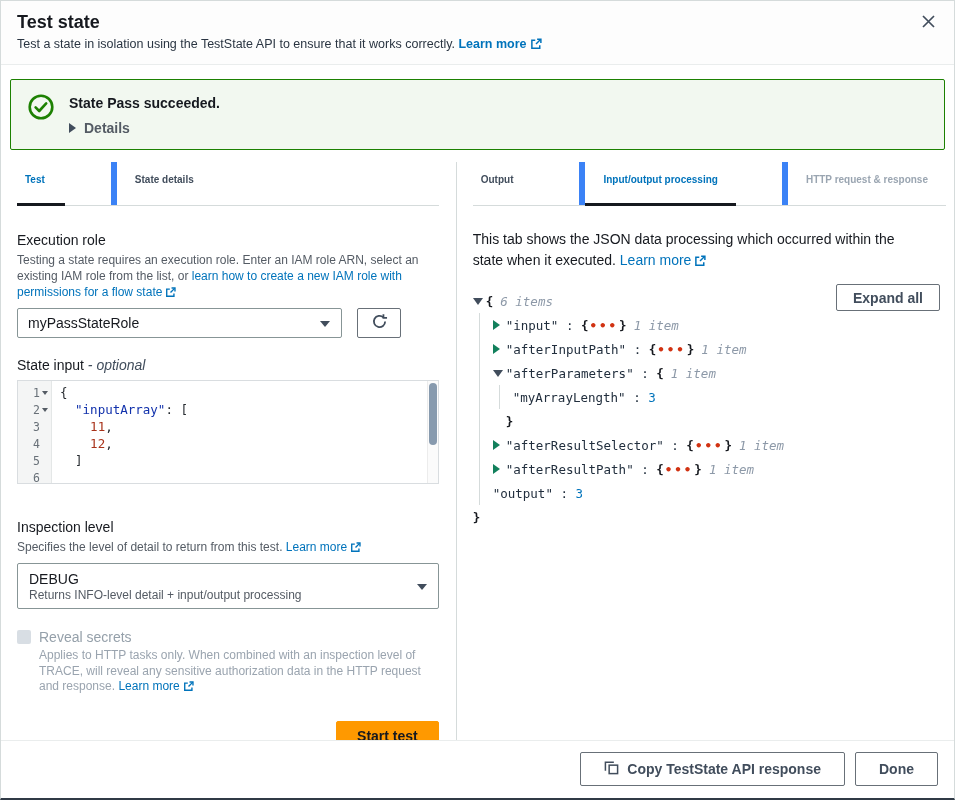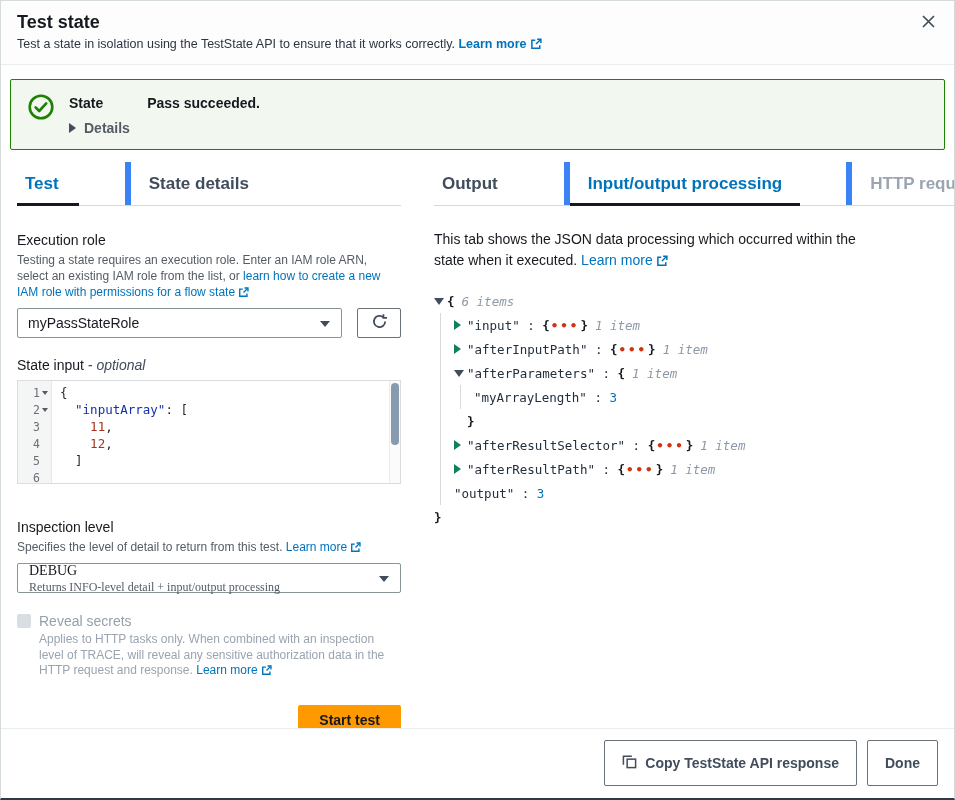--- a/index.html
+++ b/index.html
@@ -16,32 +16,32 @@
   .hdr h1{font-size:18px;line-height:24px;margin:0;font-weight:700;color:#16191f;}
   .close-btn{background:none;border:none;padding:2px;cursor:pointer;margin-top:2px;}
   .hdr-sub{margin:2px 0 0 0;font-size:12.5px;line-height:16px;color:#2a3542;}
   a.lnk{color:#0073bb;text-decoration:none;font-weight:700;cursor:pointer;}
   a.lnk.normal{font-weight:400;}
   .ext-ico{vertical-align:-2px;margin-left:3px;}
   
   .banner{margin:14px 9px 12px 9px;border:1px solid #1d8102;background:#f2f8f0;
     padding:13px 16px;display:flex;gap:14px;align-items:flex-start;border-radius:2px;}
   .banner-txt{font-size:14px;line-height:20px;font-weight:700;color:#16191f;}
-  .banner-txt b{font-weight:800;margin-left:40px;}
+  .banner-txt b{font-weight:800;}
   .details-row{margin-top:7px;display:flex;align-items:center;gap:8px;cursor:pointer;
     font-size:14px;font-weight:700;color:#545b64;}
   .tri-right{width:0;height:0;border-left:7px solid #414d5c;border-top:5px solid transparent;border-bottom:5px solid transparent;display:inline-block;}
   
   .main{flex:1;display:flex;min-height:0;}
   .left{width:478px;padding:0 17px 0 16px;}
   .vsep{width:1px;background:#d5dbdb;}
   .right{flex:1;padding:0 8px 0 16px;position:relative;}
   
   .tabs{display:flex;border-bottom:1px solid #d5dbdb;align-items:stretch;height:44px;}
-  .tab{font-size:17px;font-weight:700;color:#414d5c;padding:12px 18px 0 18px;position:relative;cursor:pointer;white-space:nowrap;}
+  .tab{font-size:10px;font-weight:700;color:#414d5c;padding:12px 18px 0 18px;position:relative;cursor:pointer;white-space:nowrap;}
   .tab + .tab{border-left:6px solid #3b82f6;margin-left:46px;}
   .tab.first{padding-left:8px;padding-right:20px;}
   .tab.active{color:#0073bb;}
   .tab.active::after{content:"";position:absolute;left:0;right:0;bottom:-1px;height:3px;background:#16191f;}
   .tab.disabled{color:#9aa5b1;cursor:default;}
   
   .flabel{font-size:14px;line-height:18px;color:#16191f;}
   .flabel .opt{font-style:italic;color:#414d5c;}
   .fdesc{font-size:12px;line-height:16px;color:#545b64;margin-top:3px;}
   .sel{border:1px solid #879596;border-radius:2px;background:#fff;position:relative;
@@ -62,21 +62,21 @@
   .fold-slot{width:9px;display:inline-flex;justify-content:center;}
   .fold{width:0;height:0;border-top:4px solid #545b64;border-left:3.5px solid transparent;border-right:3.5px solid transparent;display:inline-block;}
   .ed-code{flex:1;padding:3px 8px 0 8px;font-family:"DejaVu Sans Mono",monospace;font-size:12.5px;}
   .ed-codeline{height:17px;line-height:17px;white-space:pre;}
   .tk-p{color:#24292e;} .tk-k{color:#1232ac;} .tk-n{color:#a8321a;}
   .ed-scroll{position:absolute;right:0;top:0;bottom:0;width:11px;background:#fbfbfb;border-left:1px solid #ececec;}
   .ed-thumb{position:absolute;right:1px;top:2px;width:8px;height:62px;border-radius:4px;background:#879aae;}
   .hint{font-size:12px;line-height:16px;color:#545b64;margin-top:2px;}
   
   .sec-insp{margin-top:34px;}
-  .sel-debug{margin-top:6px;height:30px;padding:5px 28px 5px 11px;font-family:Liberation Serif, serif;}
+  .sel-debug{margin-top:6px;height:46px;padding:5px 28px 5px 11px;}
   .sel-debug .l1{font-size:14px;line-height:18px;color:#16191f;}
   .sel-debug .l2{font-size:12px;line-height:15px;color:#545b64;}
   
   .sec-reveal{margin-top:20px;}
   .chk-row{display:flex;align-items:center;gap:8px;}
   .chk{width:14px;height:14px;background:#d8dee4;border-radius:2px;}
   .chk-label{font-size:14px;color:#95a0aa;}
   .chk-desc{margin:3px 0 0 22px;font-size:12px;line-height:15.5px;color:#9aa4af;max-width:420px;}
   
   .start-row{display:flex;justify-content:flex-end;margin-top:24px;}
@@ -92,21 +92,21 @@
   .arr-down{width:0;height:0;border-top:7px solid #414d5c;border-left:5px solid transparent;border-right:5px solid transparent;}
   .tr-kids{border-left:1px solid #d5dbdb;margin-left:6px;padding-left:13px;}
   .tr-key{color:#222f3e;}
   .tr-brace{font-weight:700;color:#16191f;}
   .tr-dots{color:#d13212;font-weight:700;letter-spacing:2px;padding:0 1px;}
   .tr-meta{font-style:italic;color:#8d99a8;padding-left:7px;}
   .tr-val{color:#0073bb;}
   .tr-close-nested{margin-left:13px;}
   
   .ftr{border-top:1px solid #eaeded;padding:11px 16px 12px 16px;display:flex;justify-content:flex-end;gap:10px;background:#fff;}
-  .ftr .btn{height:46px;padding:0 17px;display:flex;align-items:center;gap:8px;}
+  .ftr .btn{height:34px;padding:0 23px;display:flex;align-items:center;gap:8px;}
 </style>
 </head>
 <body>
 
 <div class="modal">
 
   <div class="hdr">
     <div class="hdr-row">
       <h1>Test state</h1>
       <button class="close-btn" aria-label="Close">

